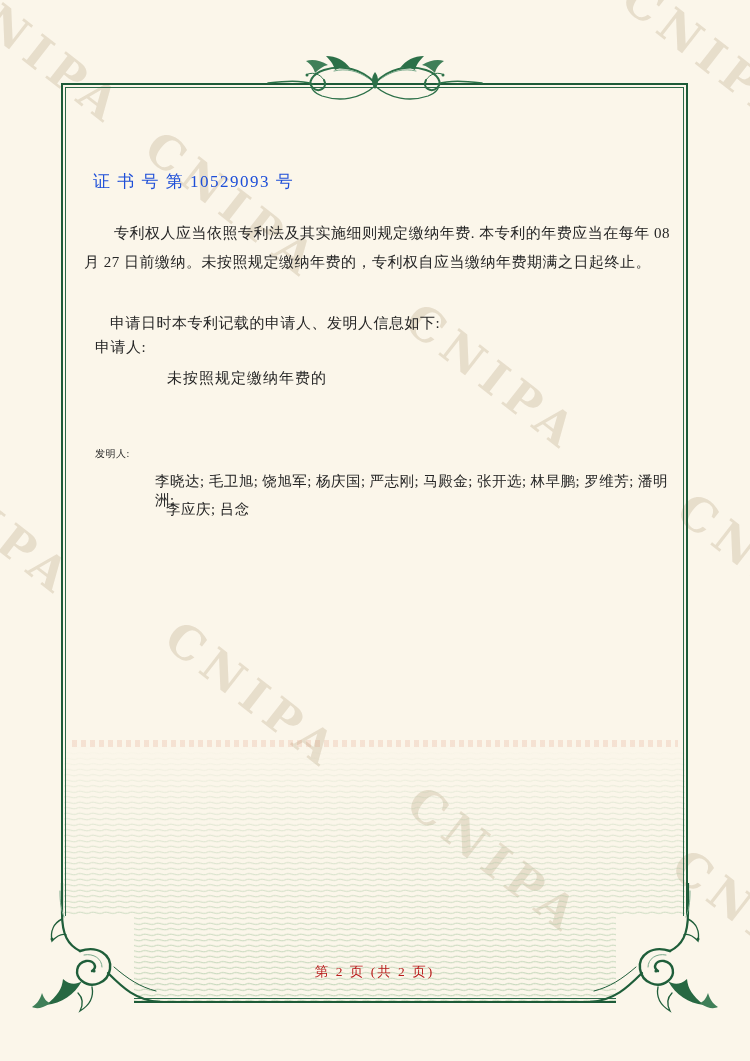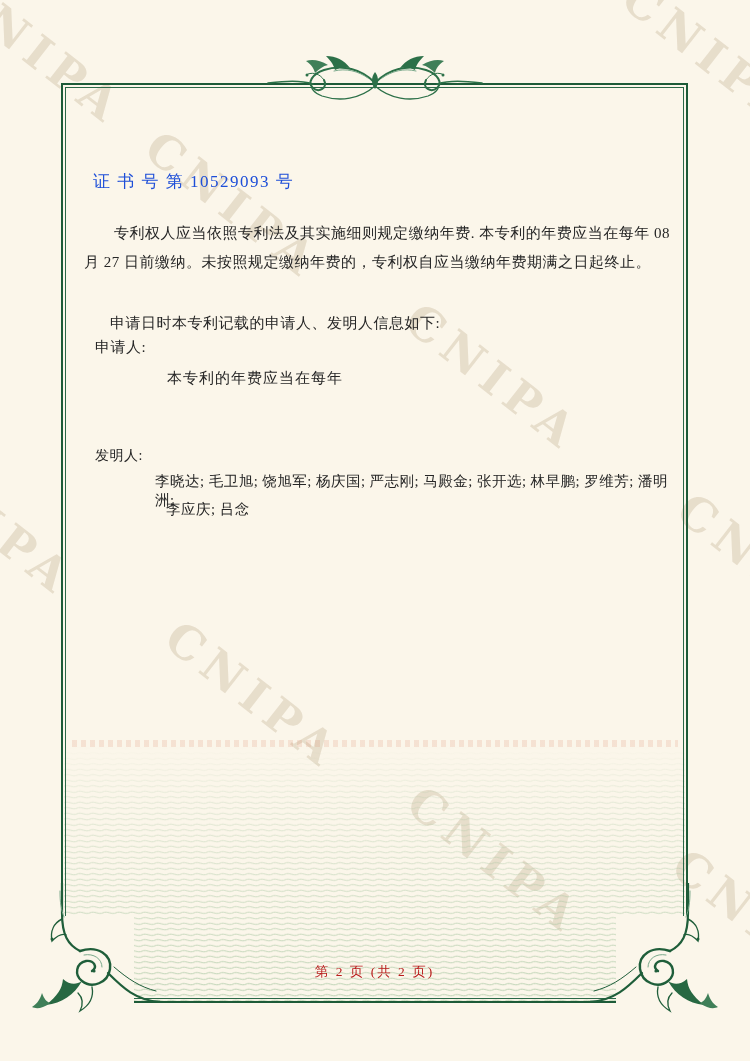--- a/index.html
+++ b/index.html
@@ -46,21 +46,21 @@
   
   .txt{position:absolute;color:#262626;letter-spacing:0.5px;}
   .cert-no{left:93px;top:122px;font-size:17px;letter-spacing:1.5px;color:#1d4ed8;margin-top:48px;}
   .para{
     left:84px;top:219px;width:586px;font-size:15px;line-height:29px;
     text-align:justify;text-indent:30px;
   }
   .info-intro{left:110px;top:314px;font-size:15px;}
   .applicant-label{left:95px;top:338px;font-size:15px;}
   .applicant-name{left:167px;top:369px;font-size:15px;letter-spacing:1px;}
-  .inventor-label{left:95px;top:447px;font-size:14px;font-family:Liberation Serif, serif;}
+  .inventor-label{left:95px;top:447px;font-size:10px;font-family:Liberation Serif, serif;}
   .inv-l1{left:155px;top:472px;width:525px;font-size:14.5px;}
   .inv-l2{left:155px;top:500px;font-size:14.5px;margin-left:11px;}
   .footer{
     position:absolute;left:61px;top:963px;width:627px;text-align:center;
     font-size:13.5px;color:#b91c1c;letter-spacing:2px;
   }
 </style>
 </head>
 <body>
 
@@ -162,21 +162,21 @@
   </svg>
 
   <div class="txt cert-no">证 书 号 第 10529093 号</div>
 
   <div class="txt para">专利权人应当依照专利法及其实施细则规定缴纳年费. 本专利的年费应当在每年 08 月 27 日前缴纳。未按照规定缴纳年费的，专利权自应当缴纳年费期满之日起终止。</div>
 
   <div class="txt info-intro">申请日时本专利记载的申请人、发明人信息如下:</div>
 
   <div class="txt applicant-label">申请人:</div>
 
-  <div class="txt applicant-name">本专利的年费应当在每年</div>
+  <div class="txt applicant-name">未按照规定缴纳年费的</div>
 
   <div class="txt inventor-label">发明人:</div>
 
   <div class="txt inv-l1">李晓达; 毛卫旭; 饶旭军; 杨庆国; 严志刚; 马殿金; 张开选; 林早鹏; 罗维芳; 潘明洲;</div>
 
   <div class="txt inv-l2">李应庆; 吕念</div>
 
   <div class="footer">第 2 页 (共 2 页)</div>
 
 </div>

